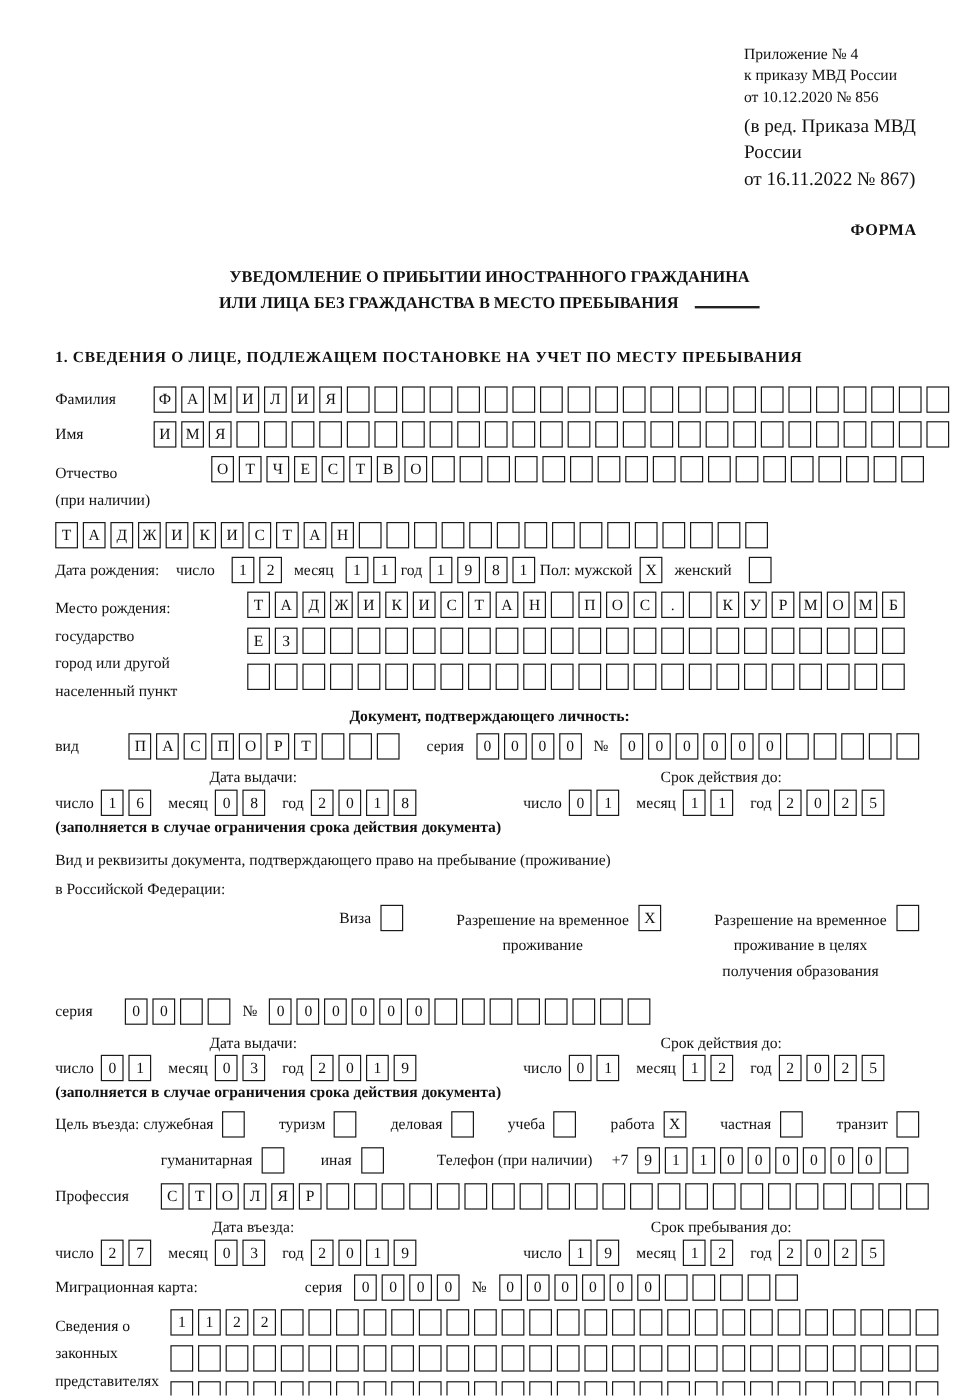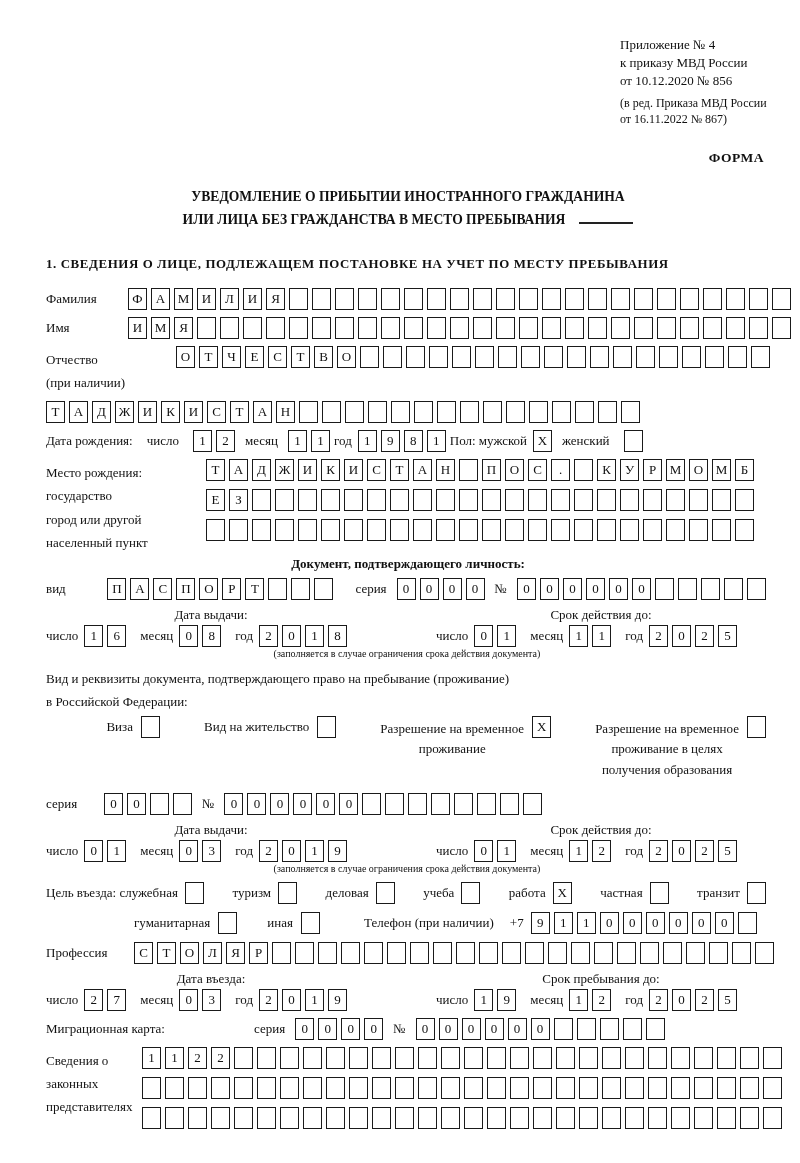--- a/index.html
+++ b/index.html
@@ -1,21 +1,21 @@
 <!DOCTYPE html>
 <html><head>
 <meta charset="utf-8">
 <style>
   * { margin:0; padding:0; box-sizing:border-box; }
   html,body { width:800px; height:1163px; background:#ffffff; overflow:hidden; }
   body { font-family:"Liberation Serif","DejaVu Serif",serif; color:#111; font-size:13px; }
   .page { padding:36px 30px 0 46px; position:relative; width:800px; }
 
   .appendix { margin-left:574px; line-height:1.4; }
-  .appendix .edition { margin-top:4px; font-size:12px; line-height:1.4; }
+  .appendix .edition { margin-top:4px; font-size:16px; line-height:1.4; }
   .forma { text-align:right; padding-right:6px; font-weight:bold; margin-top:22px; font-size:13.5px; letter-spacing:.5px; }
 
   .title { text-align:center; font-weight:bold; margin-top:20px; font-size:13.6px; line-height:1.65; }
   .blank-line { display:inline-block; width:54px; border-bottom:2px solid #222; height:12px; margin-left:14px; }
 
   .sec-heading { font-weight:bold; margin-top:26px; font-size:12.9px; letter-spacing:.6px; white-space:nowrap; }
 
   .formbody { margin-top:16px; }
   .frow { display:flex; align-items:flex-start; margin-bottom:7px; }
   .lbl { flex:none; padding-top:3px; }
@@ -29,21 +29,21 @@
   .inl > span { padding-top:3px; }
   .ml6{margin-left:6px;} .ml10{margin-left:10px;} .ml14{margin-left:14px;} .ml18{margin-left:18px;} .ml45{margin-left:45px;}
 
   .center-bold { text-align:center; font-weight:bold; margin:2px 0 6px 0; }
   .dheads { display:flex; margin-bottom:2px; }
   .dhead { width:330px; text-align:center; }
   .dhead.right { margin-left:60px; }
   .dgroup { display:flex; align-items:flex-start; width:345px; flex:none; }
   .dgroup > span { padding-top:3px; }
   .dgroup .boxes { margin-left:6px; margin-right:10px; }
-  .note-right { text-align:center; font-size:10px; margin:-2px 2px 8px 0; }
+  .note-right { text-align:left; font-size:13px; margin:-2px 2px 8px 0;font-weight:bold; }
 
   .intro { line-height:1.8; margin-bottom:2px; }
   .permits { display:flex; justify-content:flex-end; margin-bottom:12px; margin-top:2px;gap:40px; }
   .pit { display:flex; align-items:flex-start; }
   .pit > span { padding-top:3px; }
   .pit .boxes { margin-left:8px; }
   .ctr { text-align:center; line-height:1.6; padding-top:3px; }
 
   .purpose-row { display:flex; justify-content:space-between; margin-bottom:8px; }
   .purpose-row .pit .boxes { margin-left:7px; }
@@ -423,26 +423,20 @@
     </div>
 
     <div class="permits">
       <div class="pit">
         <span>Виза</span>
         <div class="boxes">
             <span class="bx"></span>
           </div>
       </div>
       <div class="pit">
-        <span>Вид на жительство</span>
-        <div class="boxes">
-            <span class="bx"></span>
-          </div>
-      </div>
-      <div class="pit">
         <span class="ctr">
           <div>Разрешение на временное</div>
           <div>проживание</div>
         </span>
         <div class="boxes">
             <span class="bx">X</span>
           </div>
       </div>
       <div class="pit">
         <span class="ctr">

